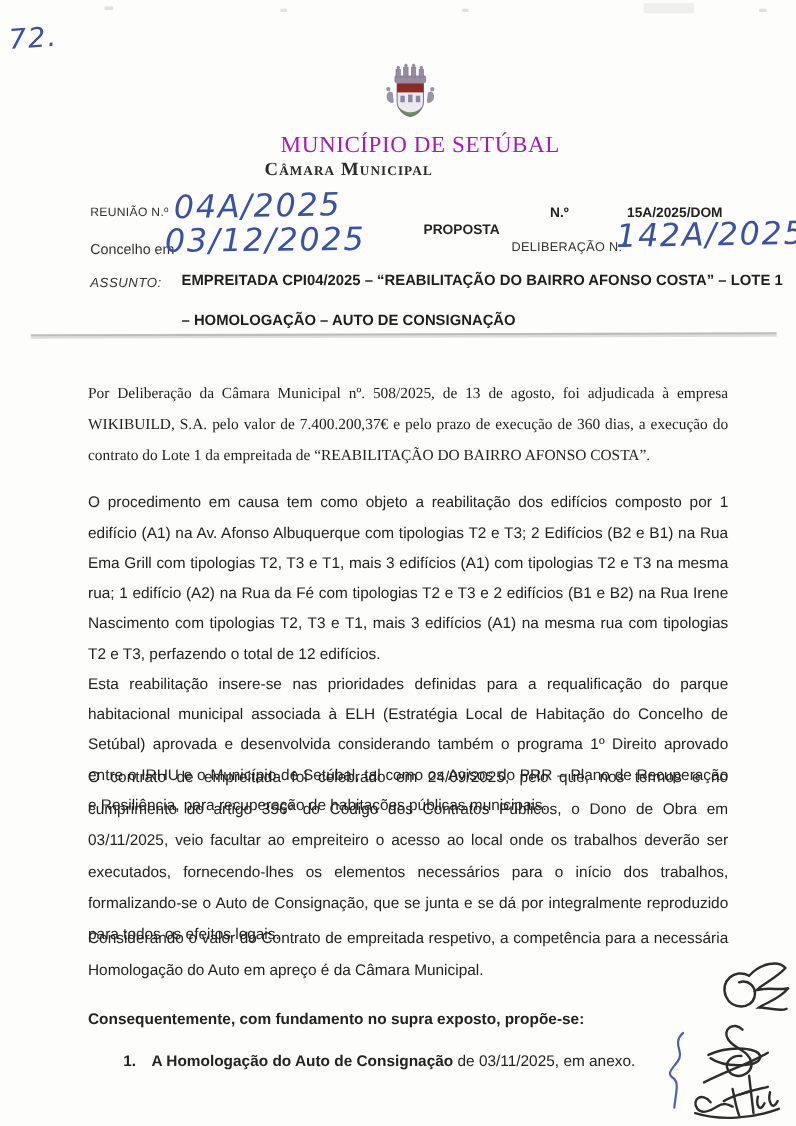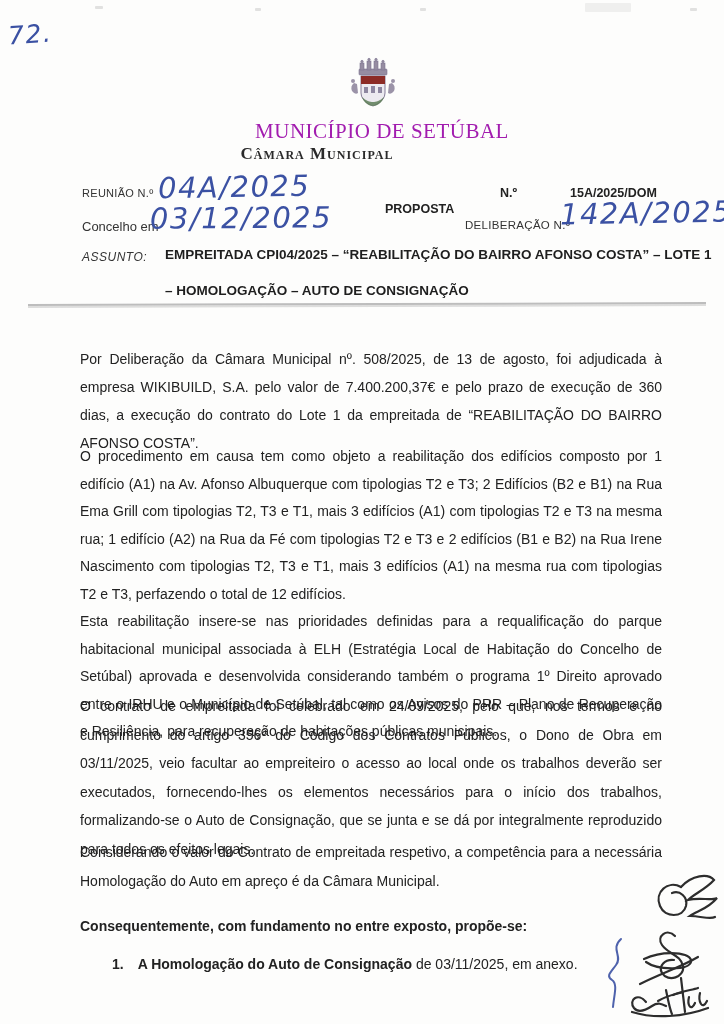--- a/index.html
+++ b/index.html
@@ -65,21 +65,21 @@
     left:28px;top:303px;width:678px;height:2px;
     background:#bdbdbd;transform:rotate(-.15deg);
     box-shadow:0 2px 0 rgba(160,160,160,.35);
   }
 
   
   .para{
     left:80px;width:582px;
     font-size:14px;line-height:28px;text-align:justify;color:#222;
   }
-  .p1{top:345px;}
+  .p1{top:345px;font-family:Liberation Serif, serif;}
   .p2{top:443px;line-height:27.5px;}
   .p2 p{margin:0;text-align:justify;}
   .p3{top:692px;line-height:28.5px;}
   .p4{top:838px;line-height:28.5px;}
   .intro{top:912px;font-weight:bold;text-align:left;}
   .list-item{left:112px;top:956px;width:560px;font-size:14px;color:#222;}
   .list-item .num{font-weight:bold;margin-right:14px;}
   .list-item .b{font-weight:bold;}
 
   svg{display:block;}
@@ -155,21 +155,21 @@
 
 <div class="abs para p2">
   <p>O procedimento em causa tem como objeto a reabilitação dos edifícios composto por 1 edifício (A1) na Av. Afonso Albuquerque com tipologias T2 e T3; 2 Edifícios (B2 e B1) na Rua Ema Grill com tipologias T2, T3 e T1, mais 3 edifícios (A1) com tipologias T2 e T3 na mesma rua; 1 edifício (A2) na Rua da Fé com tipologias T2 e T3 e 2 edifícios (B1 e B2) na Rua Irene Nascimento com tipologias T2, T3 e T1, mais 3 edifícios (A1) na mesma rua com tipologias T2 e T3, perfazendo o total de 12 edifícios.</p>
   <p>Esta reabilitação insere-se nas prioridades definidas para a requalificação do parque habitacional municipal associada à ELH (Estratégia Local de Habitação do Concelho de Setúbal) aprovada e desenvolvida considerando também o programa 1º Direito aprovado entre o IRHU e o Município de Setúbal, tal como os Avisos do PRR – Plano de Recuperação e Resiliência, para recuperação de habitações públicas municipais.</p>
 </div>
 
 <div class="abs para p3">O contrato de empreitada foi celebrado em 24/09/2025, pelo que, nos termos e no cumprimento do artigo 356º do Código dos Contratos Públicos, o Dono de Obra em 03/11/2025, veio facultar ao empreiteiro o acesso ao local onde os trabalhos deverão ser executados, fornecendo-lhes os elementos necessários para o início dos trabalhos, formalizando-se o Auto de Consignação, que se junta e se dá por integralmente reproduzido para todos os efeitos legais.</div>
 
 <div class="abs para p4">Considerando o valor do Contrato de empreitada respetivo, a competência para a necessária Homologação do Auto em apreço é da Câmara Municipal.</div>
 
-<div class="abs para intro">Consequentemente, com fundamento no entre exposto, propõe-se:</div>
+<div class="abs para intro">Consequentemente, com fundamento no supra exposto, propõe-se:</div>
 
 <div class="abs list-item">
   <span class="num">1.</span><span class="b">A Homologação do Auto de Consignação</span><span> de 03/11/2025, em anexo.</span>
 </div>
 
 <div class="abs sig">
   <svg width="144" height="164" viewBox="0 0 144 164" aria-hidden="true">
     <g fill="none" stroke="#1c1c1c" stroke-width="2.2" stroke-linecap="round" opacity=".92">
 
       <path d="M101 27 C 88 20 74 32 80 46 C 85 58 103 58 106 46 C 108 37 100 30 92 33"></path>

